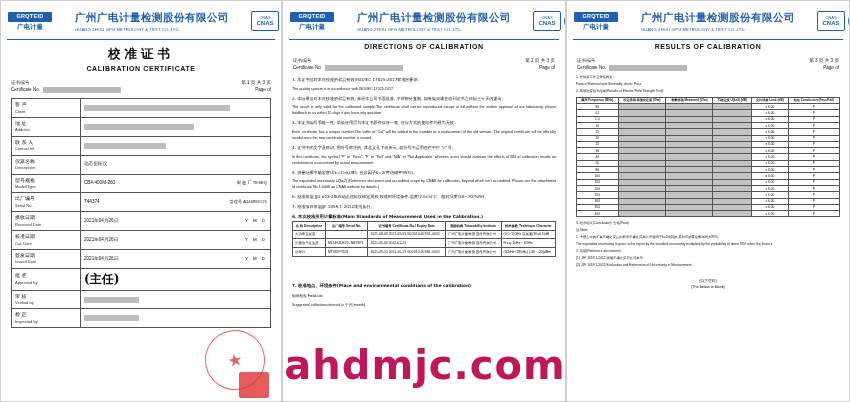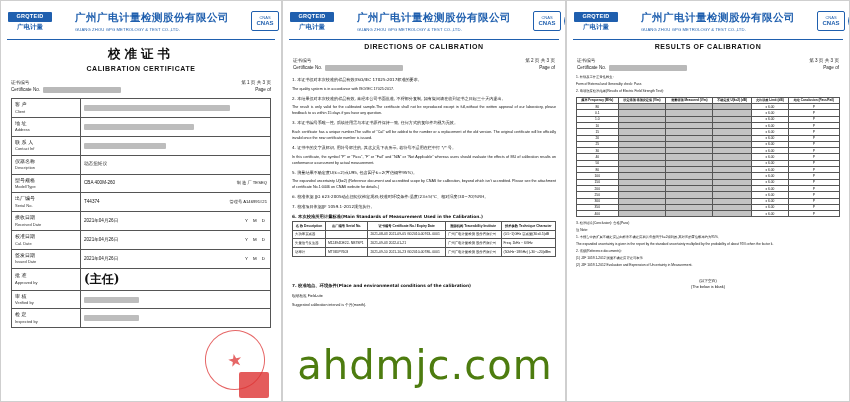--- a/index.html
+++ b/index.html
@@ -166,21 +166,21 @@
   table.res td.redactcell{background:#c3c3c3;}
   .note3{margin:4px 9px 0 9px;font-size:3.3px;line-height:1.5;color:#111;}
   .note3 p{margin:0 0 2px 0;}
   .blank-note{text-align:center;font-size:3.8px;margin-top:10px;color:#111;}
 
   
   .watermark{
     position:absolute;left:0;right:0;bottom:14px;
     text-align:center;
     font-family:"DejaVu Sans",sans-serif;
-    font-size:40px;font-weight:normal;color:#4d7c0f;
+    font-size:40px;font-weight:bold;color:#be185d;
     letter-spacing:1px;
     text-shadow:0 1px 2px rgba(255,255,255,.7);
     pointer-events:none;
   }
 </style>
 </head>
 <body>
 
 <div class="sheets">
 

